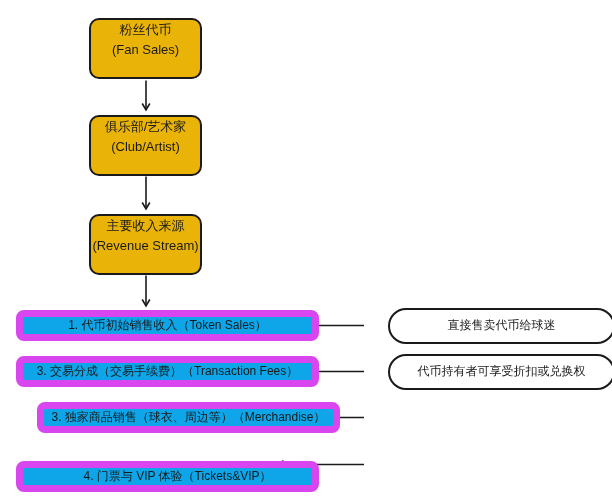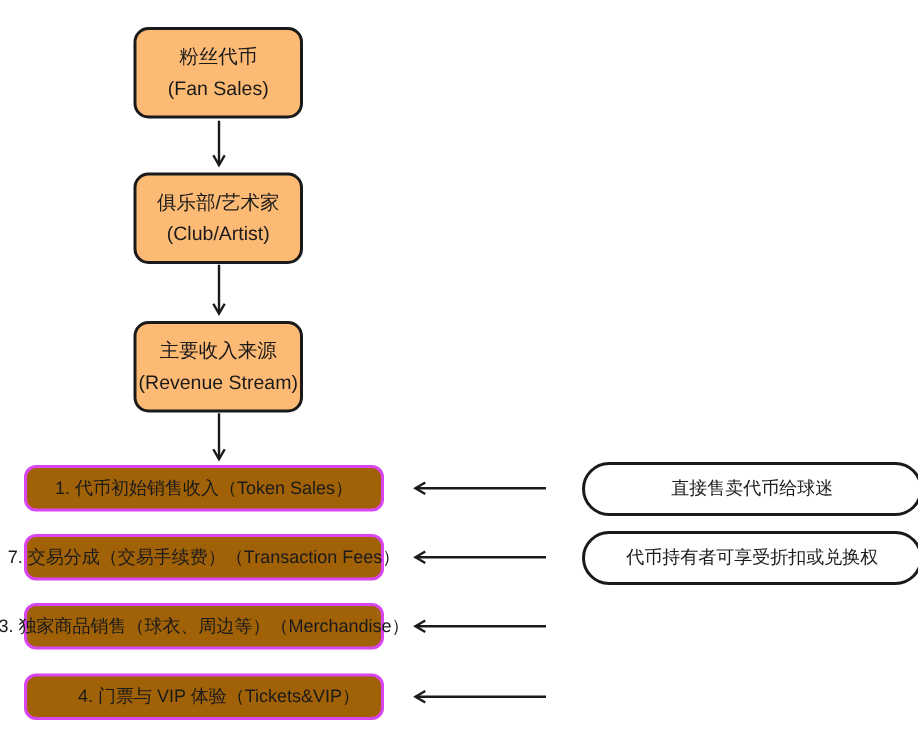--- a/index.html
+++ b/index.html
@@ -24,39 +24,38 @@
     height: 500px;
     pointer-events: none;
   }
   .flow-node {
     position: absolute;
     left: 89px;
     width: 113px;
     height: 61px;
     border: 2px solid #1a1a1a;
     border-radius: 10px;
-    background: #fdba74;
+    background: #eab308;
     display: flex;
     flex-direction: column;
     align-items: center;
-    justify-content: center;
     text-align: center;
     font-size: 13px;
     line-height: 1.55;
     box-sizing: border-box;
   }
   .flow-node .title, .flow-node .subtitle { white-space: nowrap; }
   .item-box {
     position: absolute;
     left: 16px;
-    width: 240px;
+    width: 303px;
     height: 31px;
-    border: 2px solid #d946ef;
+    border: 7px solid #d946ef;
     border-radius: 8px;
-    background: #a16207;
+    background: #0ea5e9;
     display: flex;
     align-items: center;
     justify-content: center;
     text-align: center;
     font-size: 12px;
     white-space: nowrap;
     box-sizing: border-box;
   }
   .note-pill {
     position: absolute;
@@ -108,20 +107,20 @@
   </div>
 
   <div class="flow-node" style="top:115px;">
     <div class="title">俱乐部/艺术家</div>
     <div class="subtitle">(Club/Artist)</div>
   </div>
 
   <div class="item-box" style="top:310px;">1. 代币初始销售收入（Token Sales）</div>
   <div class="note-pill" style="top:307.5px;">直接售卖代币给球迷</div>
 
-  <div class="item-box" style="top:356px;">7. 交易分成（交易手续费）（Transaction Fees）</div>
+  <div class="item-box" style="top:356px;">3. 交易分成（交易手续费）（Transaction Fees）</div>
   <div class="note-pill" style="top:353.5px;">代币持有者可享受折扣或兑换权</div>
 
-  <div class="item-box" style="top:402px;">3. 独家商品销售（球衣、周边等）（Merchandise）</div>
+  <div class="item-box" style="top:402px;margin-left:21px;">3. 独家商品销售（球衣、周边等）（Merchandise）</div>
 
-  <div class="item-box" style="top:449px;padding-left:20px;">4. 门票与 VIP 体验（Tickets&amp;VIP）</div>
+  <div class="item-box" style="top:461px;padding-left:20px;">4. 门票与 VIP 体验（Tickets&amp;VIP）</div>
 
 </div>
 
 </body></html>

